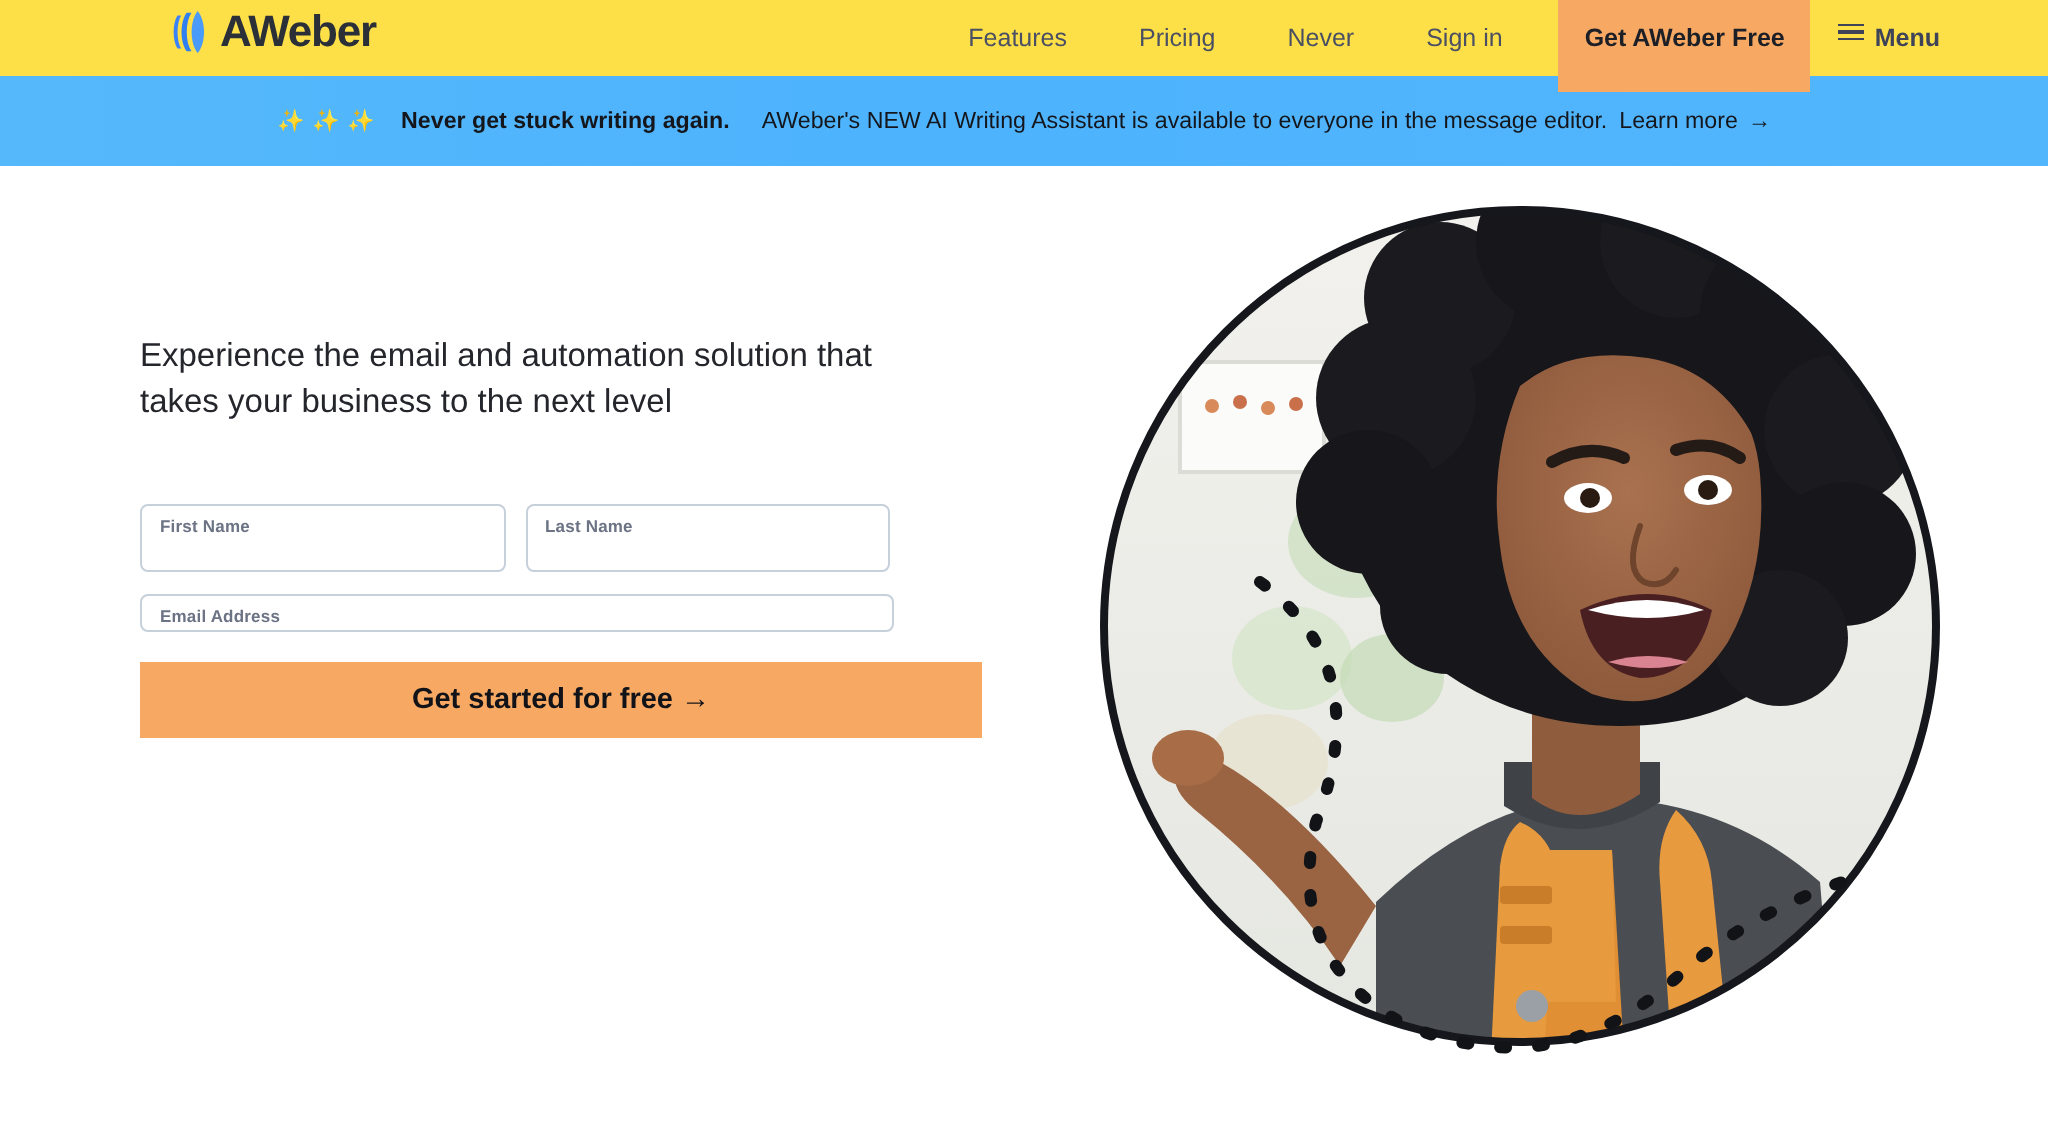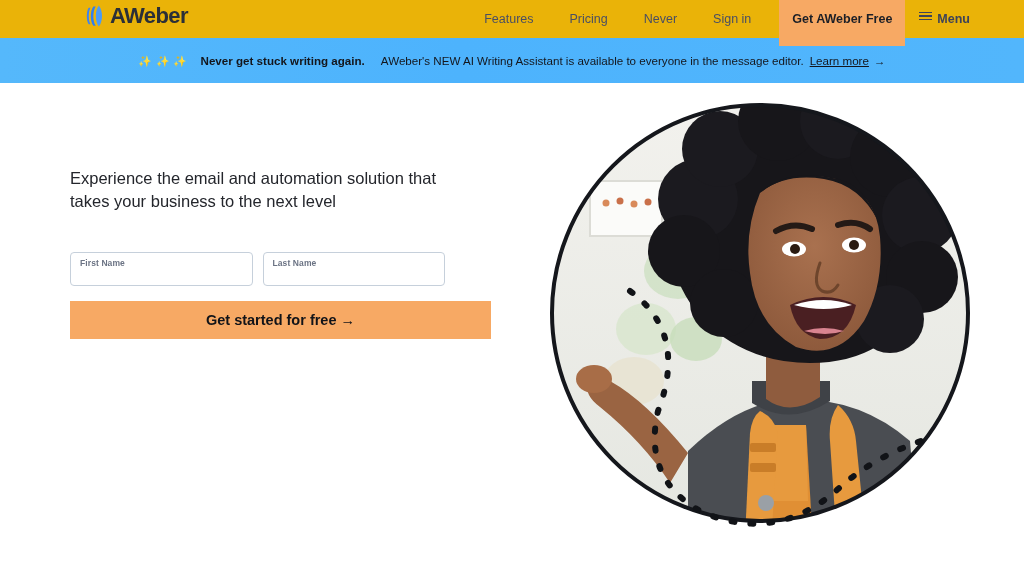--- a/index.html
+++ b/index.html
@@ -7,21 +7,21 @@
     width: 1024px; height: 569px;
     overflow: hidden;
     background: #ffffff;
     font-family: "Liberation Sans", sans-serif;
   }
 
   
   .nav {
     height: 38px;
     display: flex; align-items: center;
-    background: #eab308;
+    background: #fde047;
     position: relative;
   }
   .logo-wrap {
     position: absolute; left: 86px; top: 3px;
     display: flex; align-items: center; gap: 2px;
   }
   .logo-mark { width: 22px; height: 24px; display:block; }
   .logo-text {
     font-size: 22px; font-weight: 700; letter-spacing: -0.6px;
     color: #2b2f38;
@@ -56,21 +56,21 @@
     height: 45px; width: 100%;
     background: linear-gradient(90deg, #55b8fb 0%, #4db3fd 45%, #52b6fc 100%);
     display: flex; align-items: center; justify-content: center;
     color: #14161c;
   }
   .banner-inner { display: flex; align-items: baseline; gap: 0; font-size: 11.6px; }
   .sparkles { letter-spacing: 4px; margin-right: 9px; font-size: 11px; }
   .banner-bold { font-weight: 700; margin-right: 4px; }
   .banner-text { font-weight: 400; margin-left: 12px; }
   .banner-link {
-    margin-left: 6px; color: #14161c; text-decoration: underline;
+    margin-left: 6px; color: #14161c; 
     cursor: pointer;
   }
   .banner-arrow { margin-left: 5px; }
 
   
   .hero { display: flex; position: relative; height: 486px; }
   .hero-left { width: 520px; padding-left: 70px; padding-top: 62px; }
   h1 {
     font-size: 38px; line-height: 1.12; font-weight: 800;
     letter-spacing: -1.1px; color: #0d0f14;
@@ -162,20 +162,24 @@
       <div class="row">
         <label class="field">
           <span class="field-label">First Name</span>
           <input type="text" placeholder="" style="">
         </label>
         <label class="field">
           <span class="field-label">Last Name</span>
           <input type="text" placeholder="" style="">
         </label>
       </div>
+      <label class="field full">
+        <span class="field-label">Email Address</span>
+        <input type="email" placeholder="" style="">
+      </label>
       <button class="submit">Get started for free →</button>
     </div>
   </div>
 
   <div class="hero-right">
     <div class="photo-stage">
       <svg width="460" height="480" viewBox="0 0 460 480">
         <defs>
           <clipPath id="circclip">
             <circle cx="222" cy="232" r="208"></circle>

